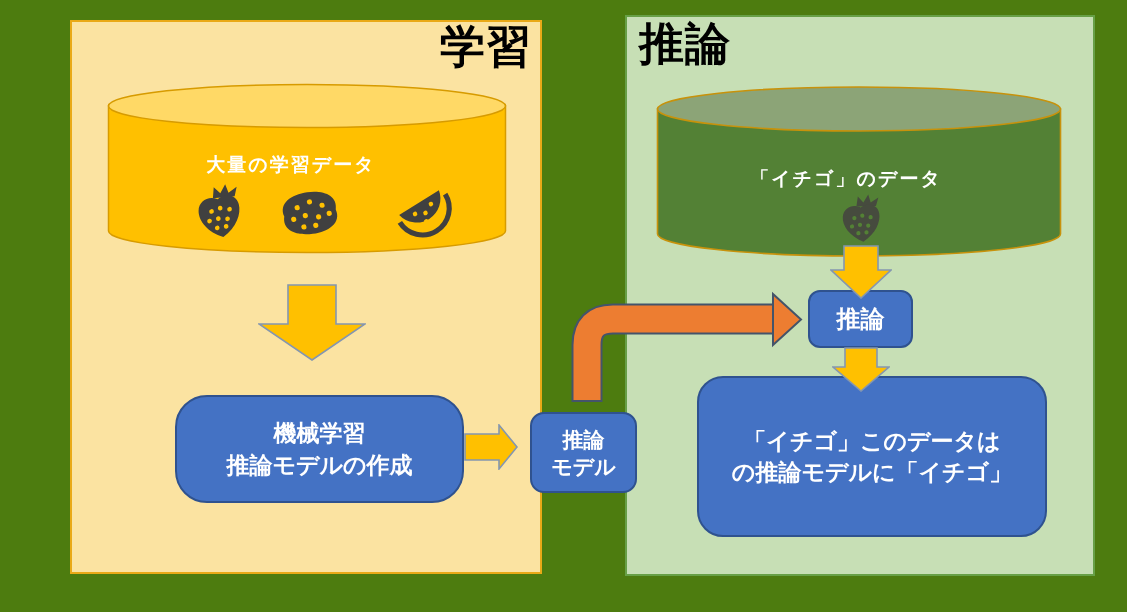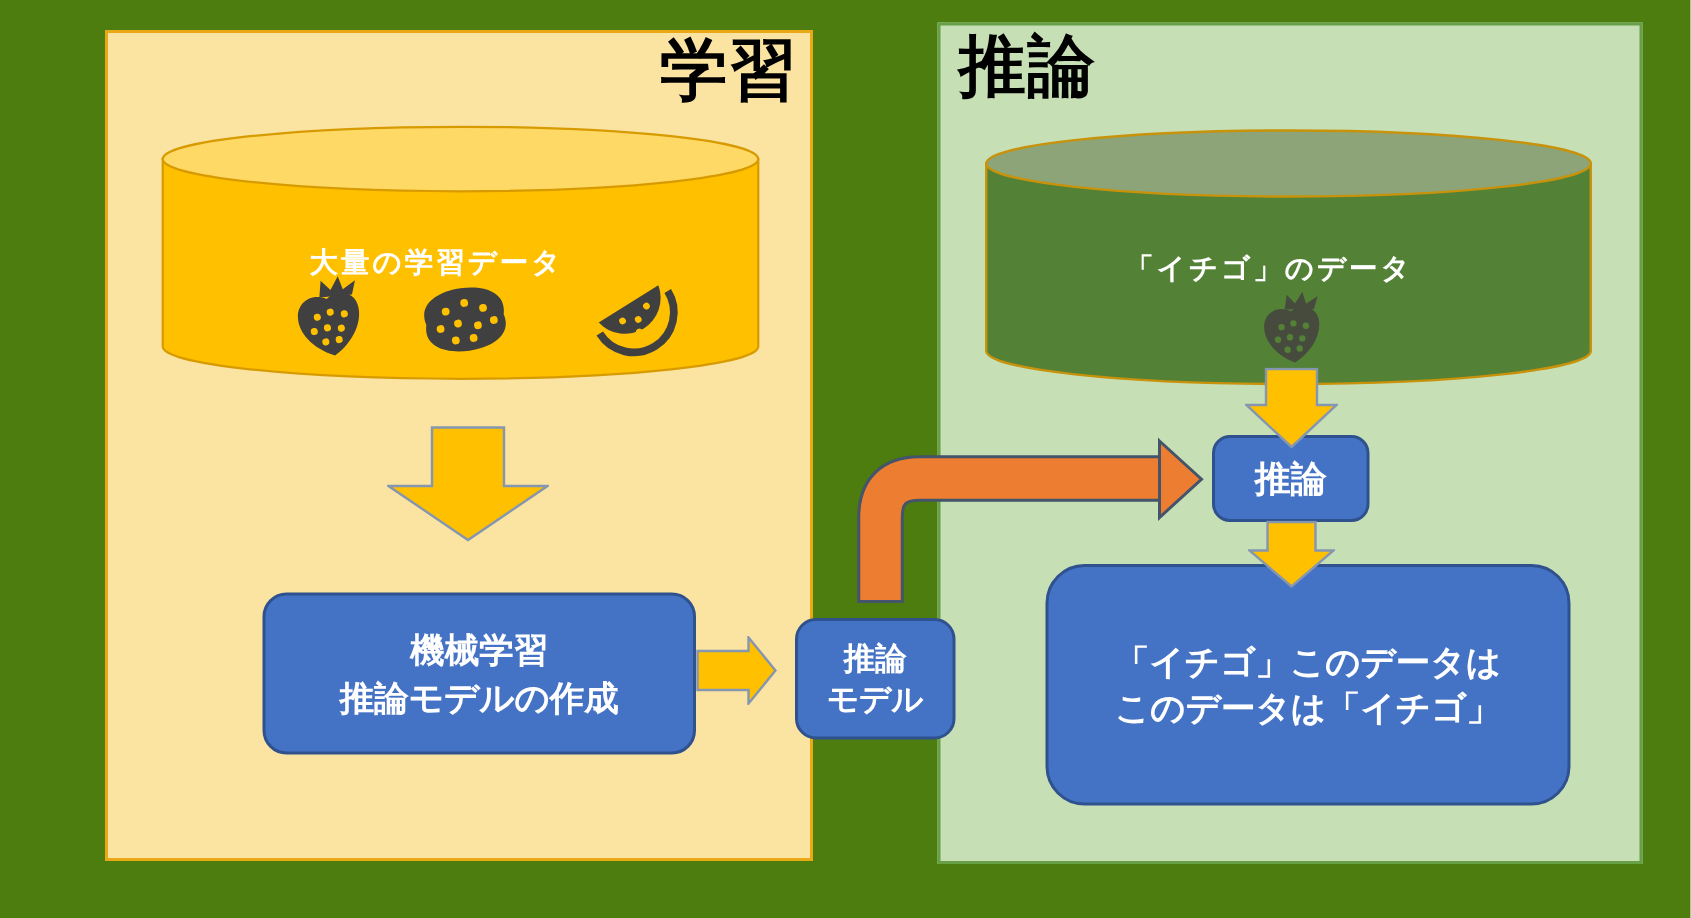--- a/index.html
+++ b/index.html
@@ -14,21 +14,21 @@
   .title-training{top:2px;right:8px;}
   .title-inference{top:4px;left:12px;}
 
   .abs{position:absolute;}
 
   .cyl-label{position:absolute;color:#fff;font-weight:bold;font-size:19px;text-align:center;letter-spacing:2px;}
 
   .box{position:absolute;box-sizing:border-box;background:#4472C4;border:2px solid #2F528F;color:#fff;
        font-weight:bold;display:flex;flex-direction:column;align-items:center;justify-content:center;
        text-align:center;}
-  .box-process{left:175px;top:395px;width:289px;height:108px;border-radius:16px;font-size:23px;line-height:32px;}
+  .box-process{left:175px;top:395px;width:289px;height:108px;border-radius:32px;font-size:23px;line-height:32px;}
   .box-model{left:530px;top:412px;width:107px;height:81px;border-radius:14px;font-size:21px;line-height:27px;z-index:5;}
   .box-inference{left:808px;top:290px;width:105px;height:58px;border-radius:12px;font-size:24px;z-index:4;}
   .box-result{left:697px;top:376px;width:350px;height:161px;border-radius:26px;font-size:23px;line-height:31px;z-index:3;}
 
   .arrow-layer{position:absolute;z-index:6;}
   svg{display:block;}
 </style>
 </head>
 <body>
 
@@ -37,21 +37,21 @@
   <div class="panel panel-training">
     <div class="panel-title title-training">学習</div>
   </div>
 
   <div class="abs" style="left:107px;top:83px;z-index:2;">
     <svg width="400" height="172" viewBox="0 0 400 172">
       <path d="M1.5 23 V148 a198.5 21.5 0 0 0 397 0 V23 Z" fill="#FFC000" stroke="#D79B00" stroke-width="1.5"></path>
       <ellipse cx="200" cy="23" rx="198.5" ry="21.5" fill="#FFD966" stroke="#D79B00" stroke-width="1.5"></ellipse>
     </svg>
   </div>
-  <div class="cyl-label" style="left:107px;top:162px;width:368px;z-index:3;">大量の学習データ</div>
+  <div class="cyl-label" style="left:107px;top:152px;width:368px;z-index:3;">大量の学習データ</div>
 
   <div class="abs" style="left:190px;top:183px;z-index:3;transform:rotate(-10deg);">
     <svg width="58" height="58" viewBox="0 0 64 64">
       <path d="M28 16 L31 4 L37 12 L44 3 L46 13 L56 8 L52 18 Z" fill="#404040"></path>
       <path d="M32 60 C16 52 8 38 10 27 C12 16 24 12 33 18 C42 12 54 16 55 27 C56 38 48 52 32 60 Z" fill="#404040"></path>
       <g fill="#FFC000">
         <circle cx="24" cy="30" r="2.6"></circle>
           <circle cx="34" cy="28" r="2.6"></circle>
           <circle cx="44" cy="31" r="2.6"></circle>
         <circle cx="20" cy="40" r="2.6"></circle>
@@ -153,21 +153,21 @@
   </div>
 
   <div class="arrow-layer" style="left:832px;top:347px;">
     <svg width="58" height="45" viewBox="0 0 58 45">
       <polygon points="13,1 45,1 45,20 57,20 29,44 1,20 13,20" fill="#FFC000" stroke="#8496B0" stroke-width="1.6" stroke-linejoin="miter"></polygon>
     </svg>
   </div>
 
   <div class="box box-result">
     <div>「イチゴ」このデータは</div>
-    <div>このデータは「イチゴ」</div>
+    <div>の推論モデルに「イチゴ」</div>
   </div>
 
   <div class="arrow-layer" style="left:560px;top:285px;z-index:7;">
     <svg width="250" height="122" viewBox="0 0 250 122">
       <path d="M27 117 V60 Q27 34 53 34 H214" fill="none" stroke="#44546A" stroke-width="31"></path>
       <path d="M27 115 V60 Q27 34 53 34 H214" fill="none" stroke="#ED7D31" stroke-width="27"></path>
       <polygon points="213,9 241,34.5 213,60" fill="#ED7D31" stroke="#44546A" stroke-width="2" stroke-linejoin="miter"></polygon>
     </svg>
   </div>
 

